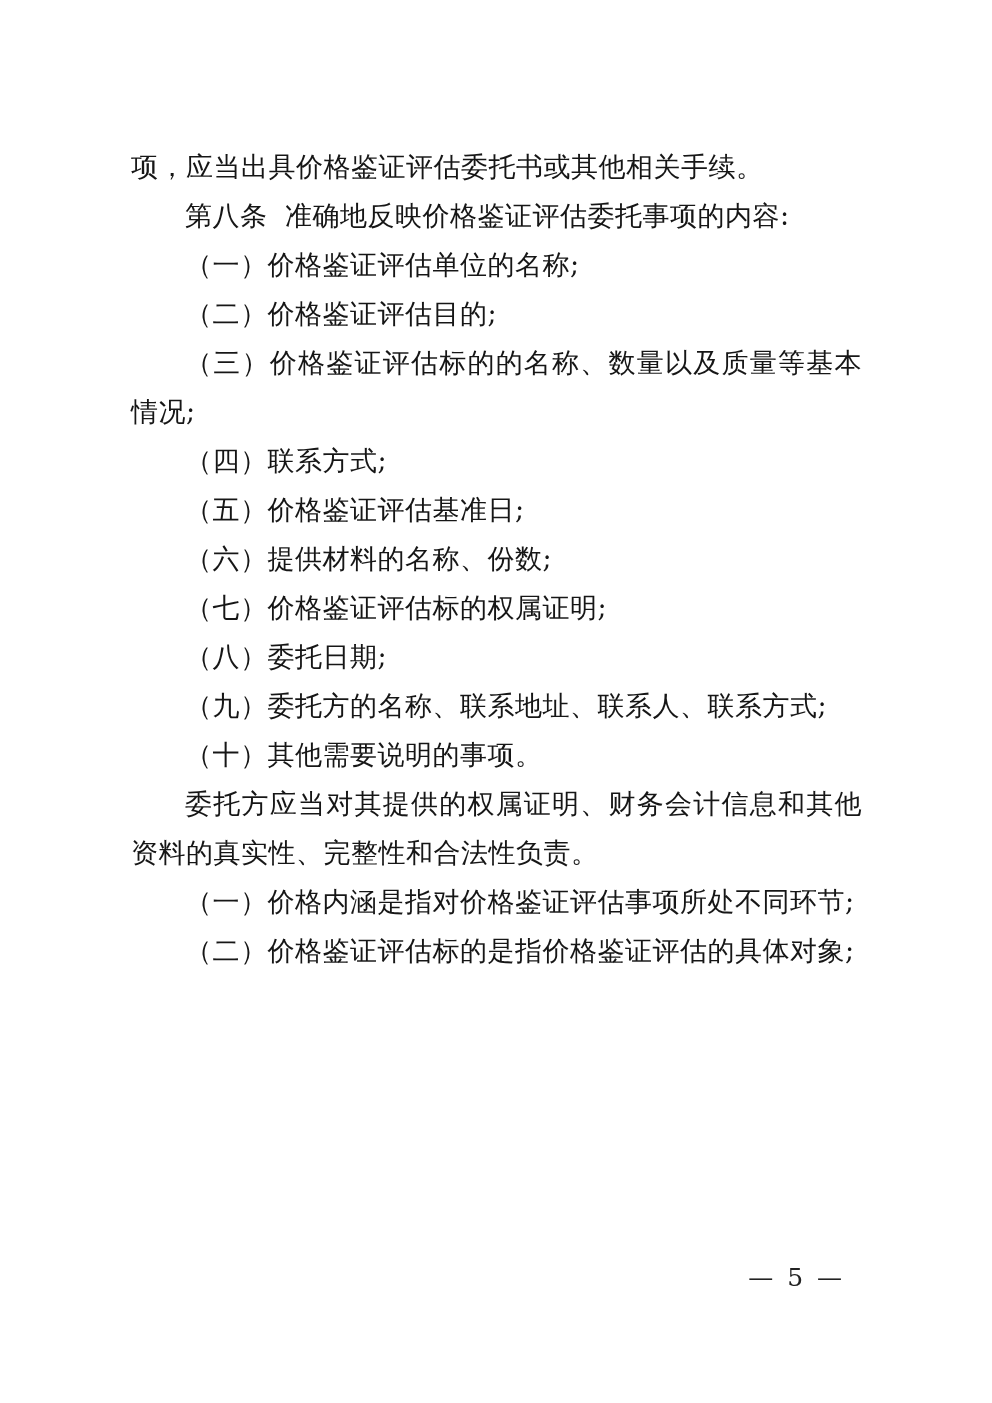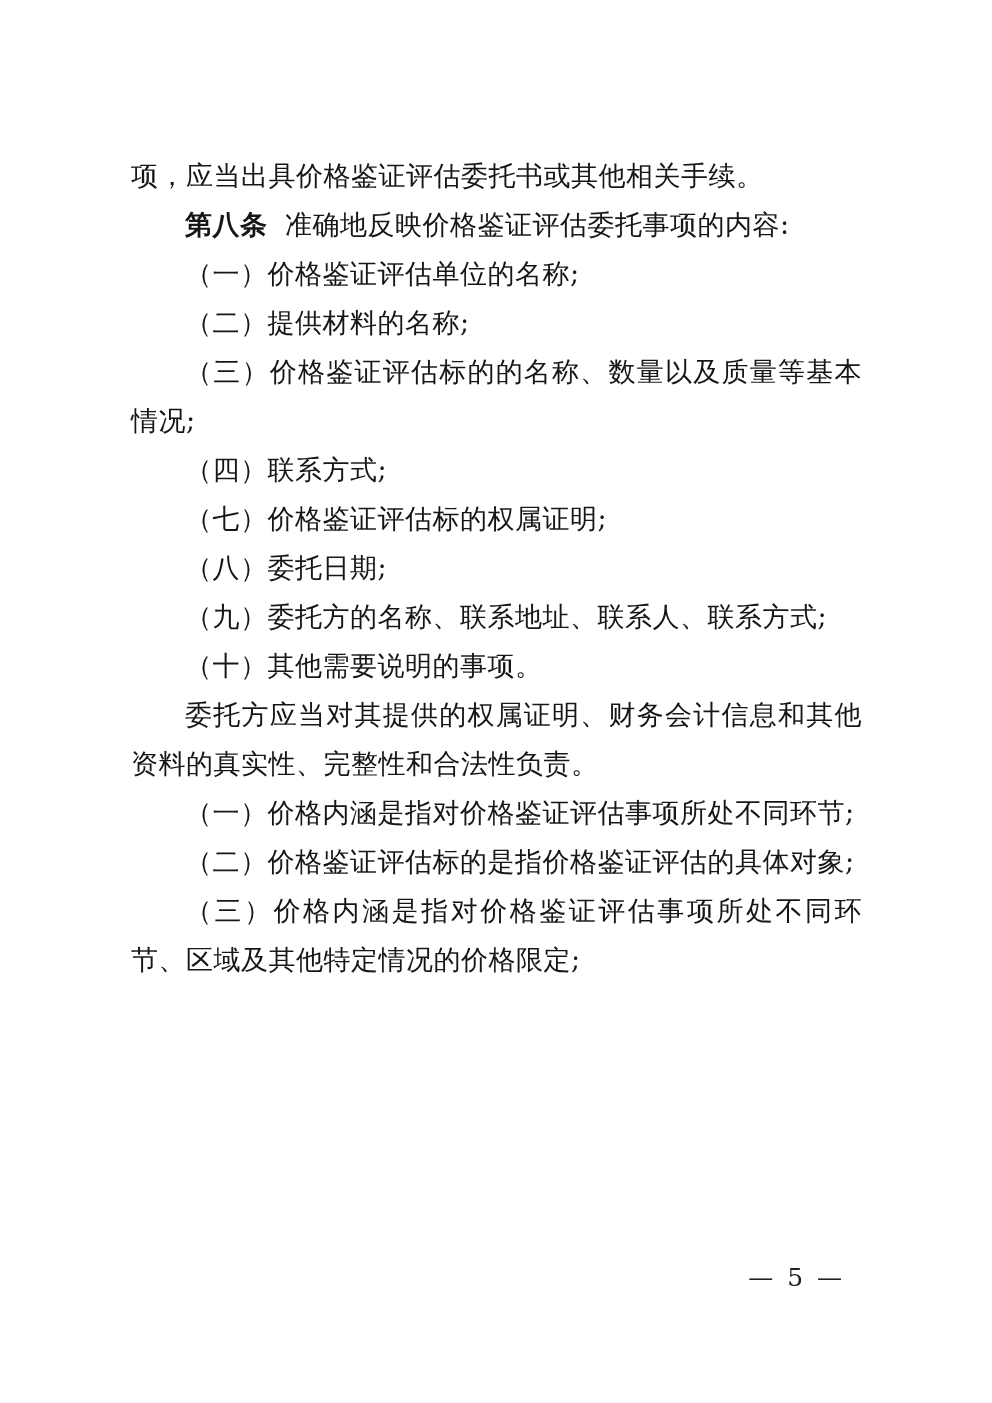--- a/index.html
+++ b/index.html
@@ -14,61 +14,62 @@
     color: #161616;
   }
   .page {
     position: absolute;
     inset: 0;
     background: #ffffff;
   }
   .doc-body {
     position: absolute;
     left: 131px;
-    top: 151px;
+    top: 142px;
     width: 731px;
     font-size: 27px;
     line-height: 49px;
     text-align: justify;
     letter-spacing: 0.5px;
   }
   .para {
     text-indent: 2em;
   }
   .para.no-indent {
     text-indent: 0;
   }
   .term {
-    font-weight: bold;
+    font-weight: normal;
     margin-right: 0.65em;
   }
   .page-number {
     position: absolute;
     top: 1263px;
     right: 147px;
     font-size: 25px;
     letter-spacing: 3px;
     color: #222222;
     white-space: nowrap;
   }
 </style>
 </head>
 <body>
 
 <div class="page">
   <main class="doc-body" id="doc-body">
       <p class="para no-indent"><span>项，应当出具价格鉴证评估委托书或其他相关手续。</span></p>
       <p class="para"><span class="term">第八条</span><span>准确地反映价格鉴证评估委托事项的内容:</span></p>
       <p class="para"><span>（一）价格鉴证评估单位的名称;</span></p>
-      <p class="para"><span>（二）提供材料的名称;</span></p>
+      <p class="para"><span>（二）价格鉴证评估目的;</span></p>
       <p class="para"><span>（三）价格鉴证评估标的的名称、数量以及质量等基本情况;</span></p>
       <p class="para"><span>（四）联系方式;</span></p>
+      <p class="para"><span>（五）价格鉴证评估基准日;</span></p>
+      <p class="para"><span>（六）提供材料的名称、份数;</span></p>
       <p class="para"><span>（七）价格鉴证评估标的权属证明;</span></p>
       <p class="para"><span>（八）委托日期;</span></p>
       <p class="para"><span>（九）委托方的名称、联系地址、联系人、联系方式;</span></p>
       <p class="para"><span>（十）其他需要说明的事项。</span></p>
       <p class="para"><span>委托方应当对其提供的权属证明、财务会计信息和其他资料的真实性、完整性和合法性负责。</span></p>
       <p class="para"><span>（一）价格内涵是指对价格鉴证评估事项所处不同环节;</span></p>
       <p class="para"><span>（二）价格鉴证评估标的是指价格鉴证评估的具体对象;</span></p>
-      <p class="para"><span>（三）价格内涵是指对价格鉴证评估事项所处不同环节、区域及其他特定情况的价格限定;</span></p>
     </main>
   <footer class="page-number">— 5 —</footer>
 </div>
 
 </body></html>

